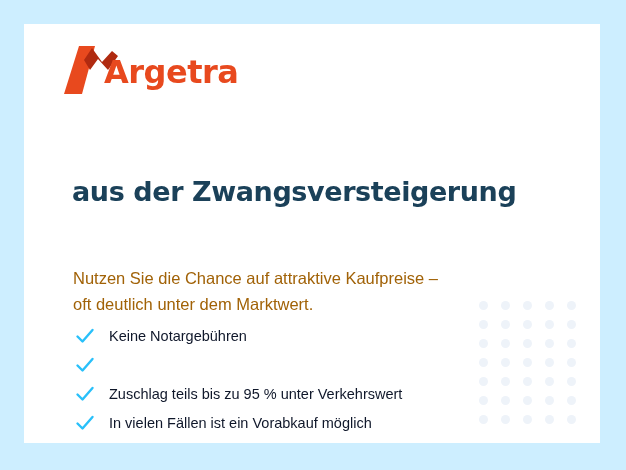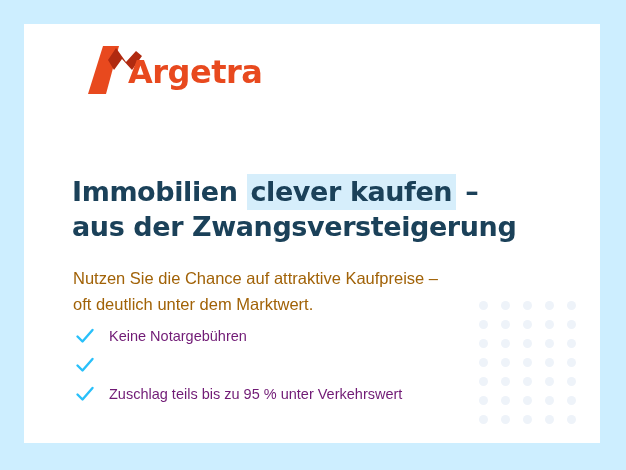--- a/index.html
+++ b/index.html
@@ -51,21 +51,20 @@
     border-radius: 50%;
     background: #eef3f9;
   }
 
   
   #logo-block {
     position: absolute;
     left: 38px;
     top: 22px;
     width: 300px;
-    margin-left: 24px;
   }
   #logo-mark-row {
     position: relative;
     height: 48px;
   }
   #logo-glyph {
     position: absolute;
     left: 0;
     top: 0;
     width: 58px;
@@ -159,21 +158,21 @@
   .check-icon {
     flex: 0 0 auto;
     width: 22px;
     height: 22px;
     margin-right: 13px;
     display: block;
   }
   .check-label {
     font-family: "Liberation Sans", sans-serif;
     font-size: 14.5px;
-    color: #701a75;
+    color: #0f172a;
     white-space: nowrap;
     line-height: 20px;
   }
 </style>
 </head>
 <body>
 
 <div id="banner">
 
   <div id="card">
@@ -221,21 +220,20 @@
         <svg id="logo-glyph" viewBox="0 0 58 48">
           <polygon points="17,0 33,0 20,48 2,48" fill="#e8491e"></polygon>
           <polygon points="22,14 30,2 40,16 50,5 56,10 46,24 36,13 28,24" fill="#b02a10"></polygon>
         </svg>
         <div id="logo-word">Argetra</div>
       </div>
     </div>
 
 
     <h1 id="headline">
-      <span class="hl-line"><span>Immobilien </span><span class="hl-mark">clever kaufen</span><span> –</span></span>
       <span class="hl-line">aus der Zwangsversteigerung</span>
     </h1>
 
     <p id="subhead">
       <span class="sub-line">Nutzen Sie die Chance auf attraktive Kaufpreise –</span>
       <span class="sub-line">oft deutlich unter dem Marktwert.</span>
     </p>
 
     <ul id="checklist" style="list-style:none;margin:0;padding:0;">
       <li class="check-item">
@@ -248,16 +246,22 @@
         <svg class="check-icon" viewBox="0 0 22 22">
           <path d="M3.5 11.5 L8.5 16.5 L18.5 5" fill="none" stroke="#29c0fa" stroke-width="2.4" stroke-linecap="round" stroke-linejoin="round"></path>
         </svg>
       </li>
       <li class="check-item">
         <svg class="check-icon" viewBox="0 0 22 22">
           <path d="M3.5 11.5 L8.5 16.5 L18.5 5" fill="none" stroke="#29c0fa" stroke-width="2.4" stroke-linecap="round" stroke-linejoin="round"></path>
         </svg>
         <span class="check-label">Zuschlag teils bis zu 95 % unter Verkehrswert</span>
       </li>
+      <li class="check-item">
+        <svg class="check-icon" viewBox="0 0 22 22">
+          <path d="M3.5 11.5 L8.5 16.5 L18.5 5" fill="none" stroke="#29c0fa" stroke-width="2.4" stroke-linecap="round" stroke-linejoin="round"></path>
+        </svg>
+        <span class="check-label">In vielen Fällen ist ein Vorabkauf möglich</span>
+      </li>
     </ul>
 
   </div>
 </div>
 
 </body></html>

